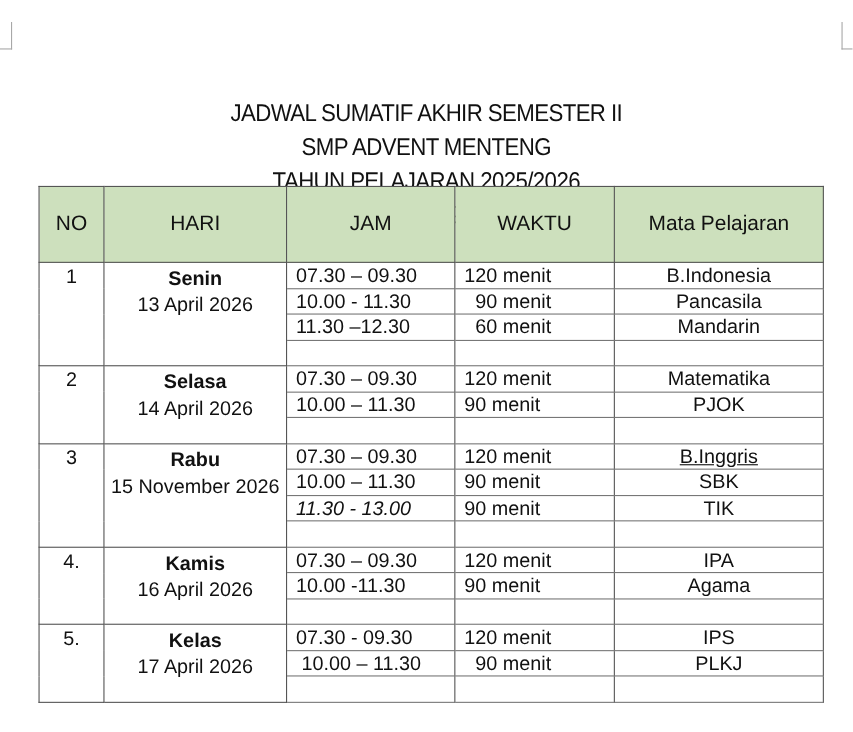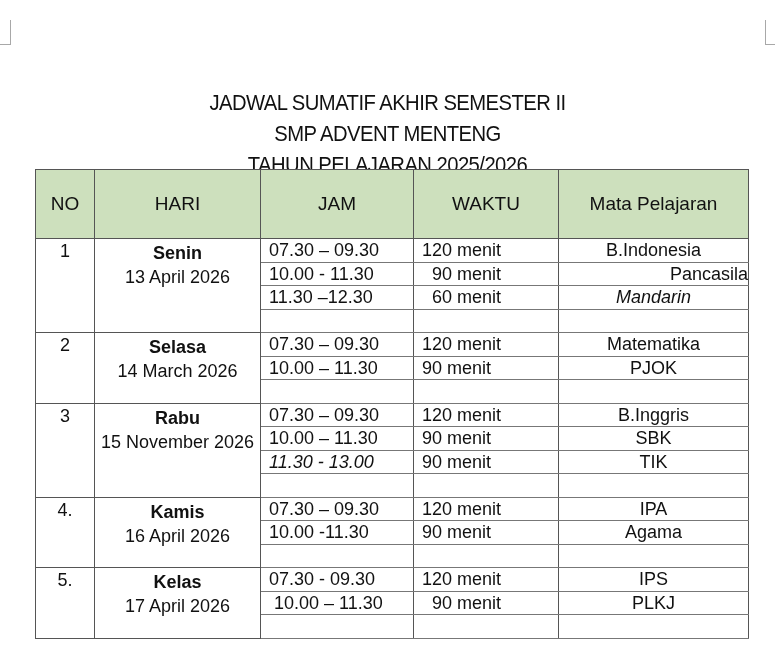--- a/index.html
+++ b/index.html
@@ -56,37 +56,37 @@
           <div class="day">Senin</div>
           <div>13 April 2026</div>
         </td>
         <td class="jam" style="white-space: pre;">07.30 – 09.30</td>
         <td class="waktu" style="white-space: pre;">120 menit</td>
         <td class="mapel" style="white-space: pre;">B.Indonesia</td>
       </tr>
       <tr>
         <td class="jam" style="white-space: pre;">10.00 - 11.30</td>
         <td class="waktu" style="white-space: pre;">  90 menit</td>
-        <td class="mapel" style="white-space: pre; text-align: right;">Pancasila</td>
+        <td class="mapel" style="white-space: pre;">Pancasila</td>
       </tr>
       <tr>
         <td class="jam" style="white-space: pre;">11.30 –12.30</td>
         <td class="waktu" style="white-space: pre;">  60 menit</td>
-        <td class="mapel" style="white-space: pre; font-style: italic;">Mandarin</td>
+        <td class="mapel" style="white-space: pre;">Mandarin</td>
       </tr>
       <tr>
         <td class="jam" style="white-space: pre;"></td>
         <td class="waktu" style="white-space: pre;"></td>
         <td class="mapel" style="white-space: pre;"></td>
       </tr>
       <tr class="group-start">
         <td class="no" rowspan="3">2</td>
         <td class="hari" rowspan="3">
           <div class="day">Selasa</div>
-          <div>14 March 2026</div>
+          <div>14 April 2026</div>
         </td>
         <td class="jam" style="white-space: pre;">07.30 – 09.30</td>
         <td class="waktu" style="white-space: pre;">120 menit</td>
         <td class="mapel" style="white-space: pre;">Matematika</td>
       </tr>
       <tr>
         <td class="jam" style="white-space: pre;">10.00 – 11.30</td>
         <td class="waktu" style="white-space: pre;">90 menit</td>
         <td class="mapel" style="white-space: pre;">PJOK</td>
       </tr>
@@ -96,21 +96,21 @@
         <td class="mapel" style="white-space: pre;"></td>
       </tr>
       <tr class="group-start">
         <td class="no" rowspan="4">3</td>
         <td class="hari" rowspan="4">
           <div class="day">Rabu</div>
           <div>15 November 2026</div>
         </td>
         <td class="jam" style="white-space: pre;">07.30 – 09.30</td>
         <td class="waktu" style="white-space: pre;">120 menit</td>
-        <td class="mapel" style="white-space: pre;">B.Inggris</td>
+        <td class="mapel" style="white-space: pre; text-decoration: underline;">B.Inggris</td>
       </tr>
       <tr>
         <td class="jam" style="white-space: pre;">10.00 – 11.30</td>
         <td class="waktu" style="white-space: pre;">90 menit</td>
         <td class="mapel" style="white-space: pre;">SBK</td>
       </tr>
       <tr>
         <td class="jam" style="white-space: pre; font-style: italic;">11.30 - 13.00</td>
         <td class="waktu" style="white-space: pre;">90 menit</td>
         <td class="mapel" style="white-space: pre;">TIK</td>

